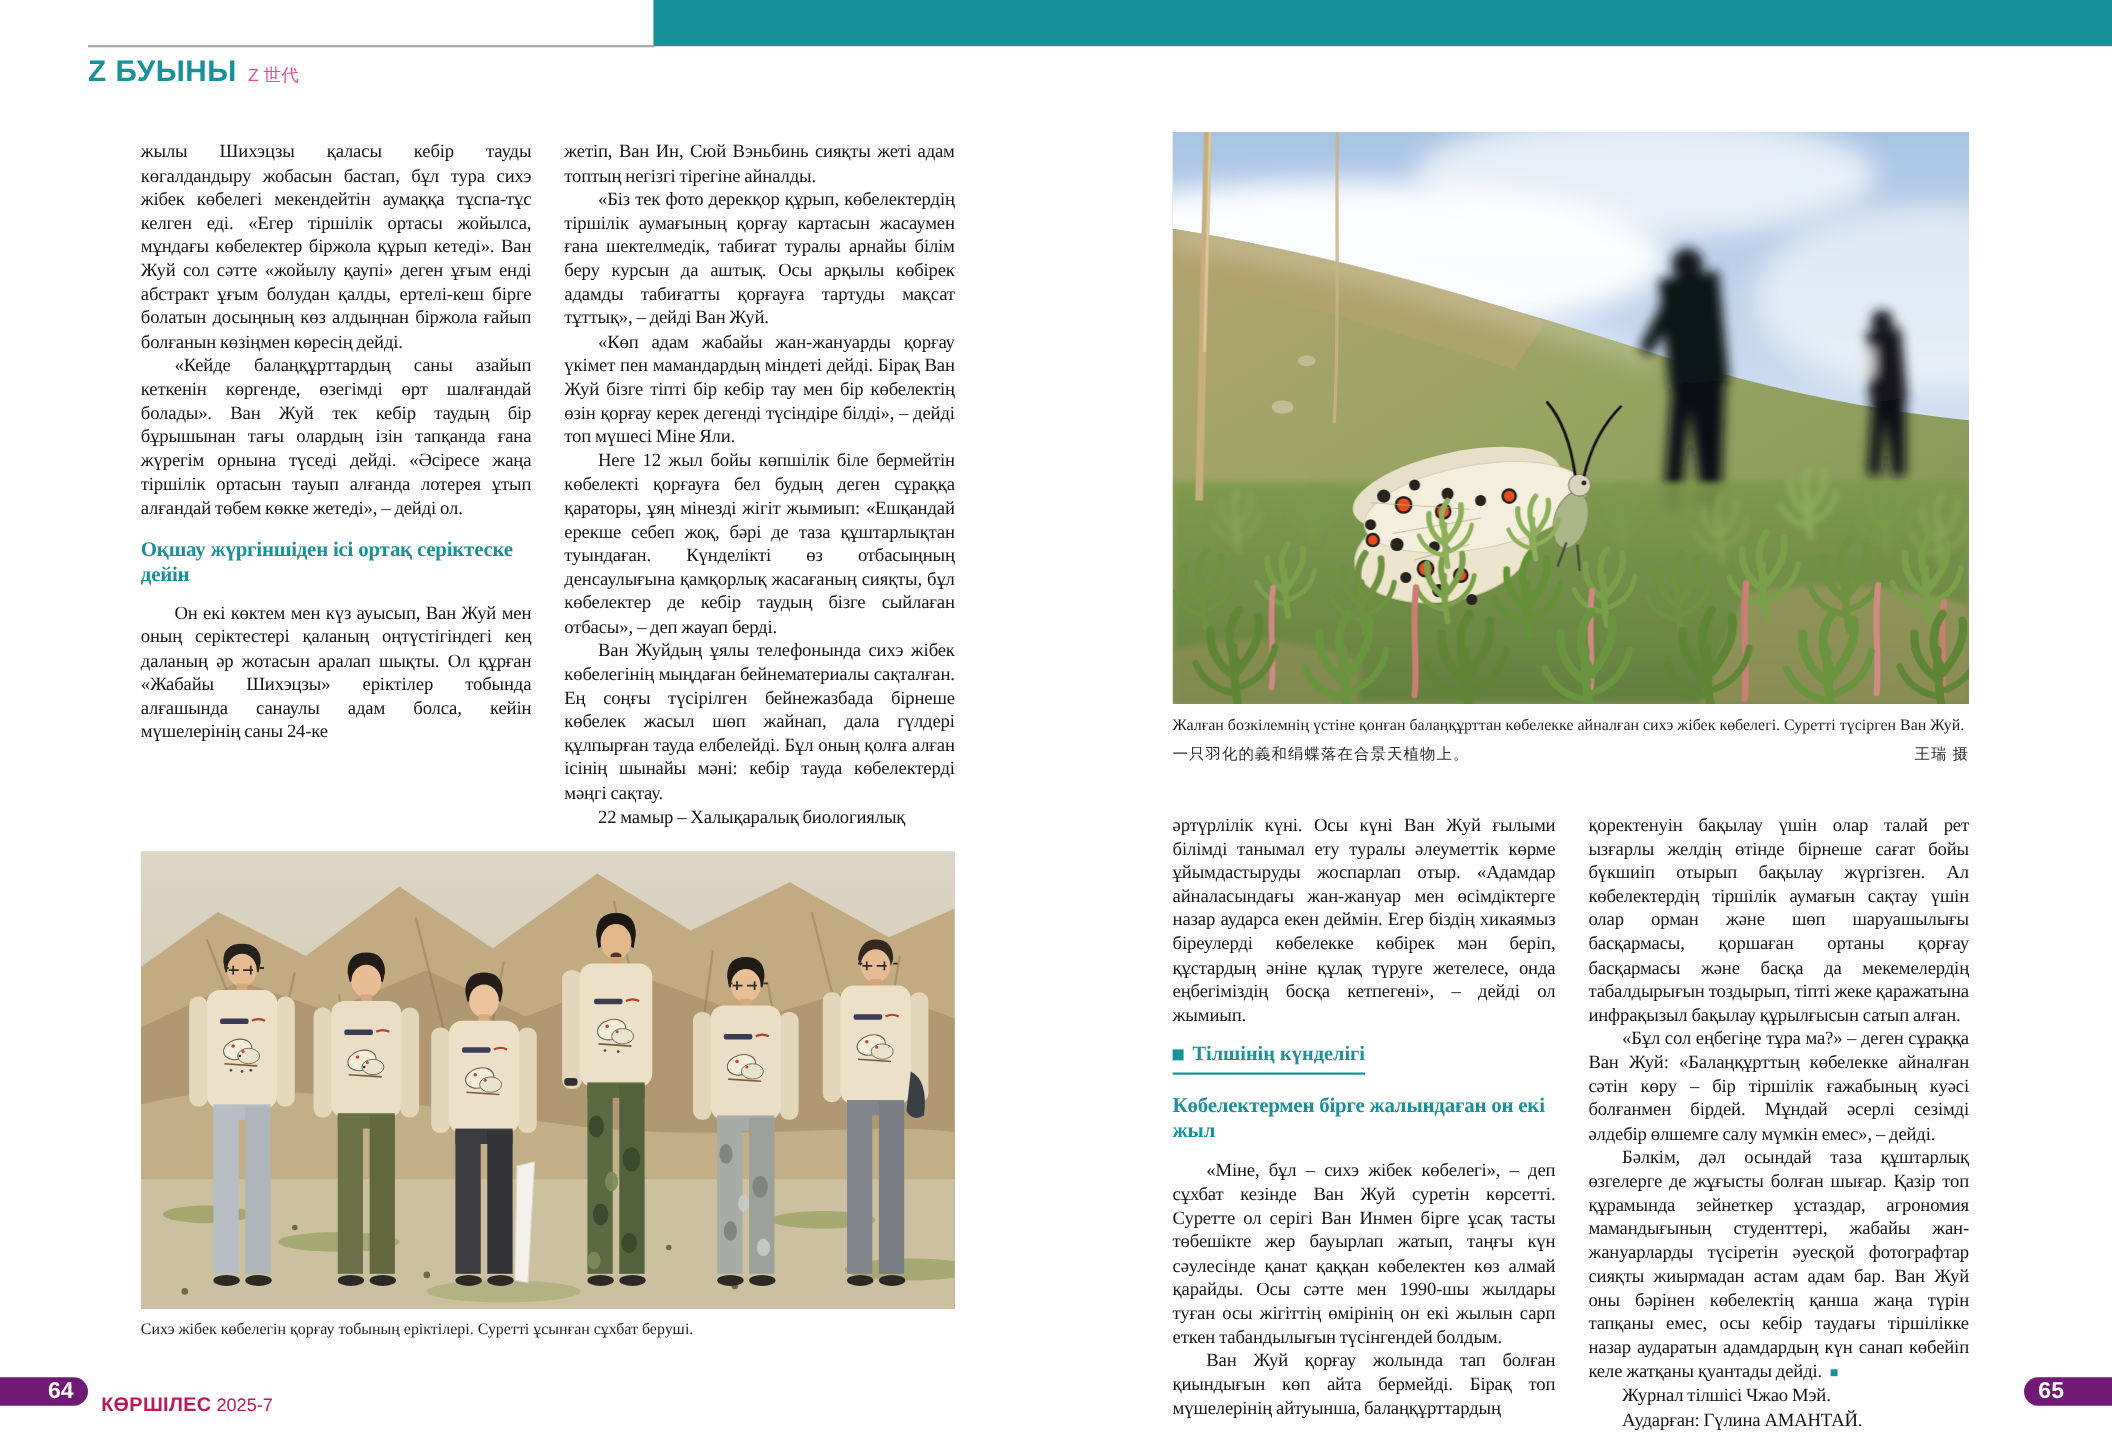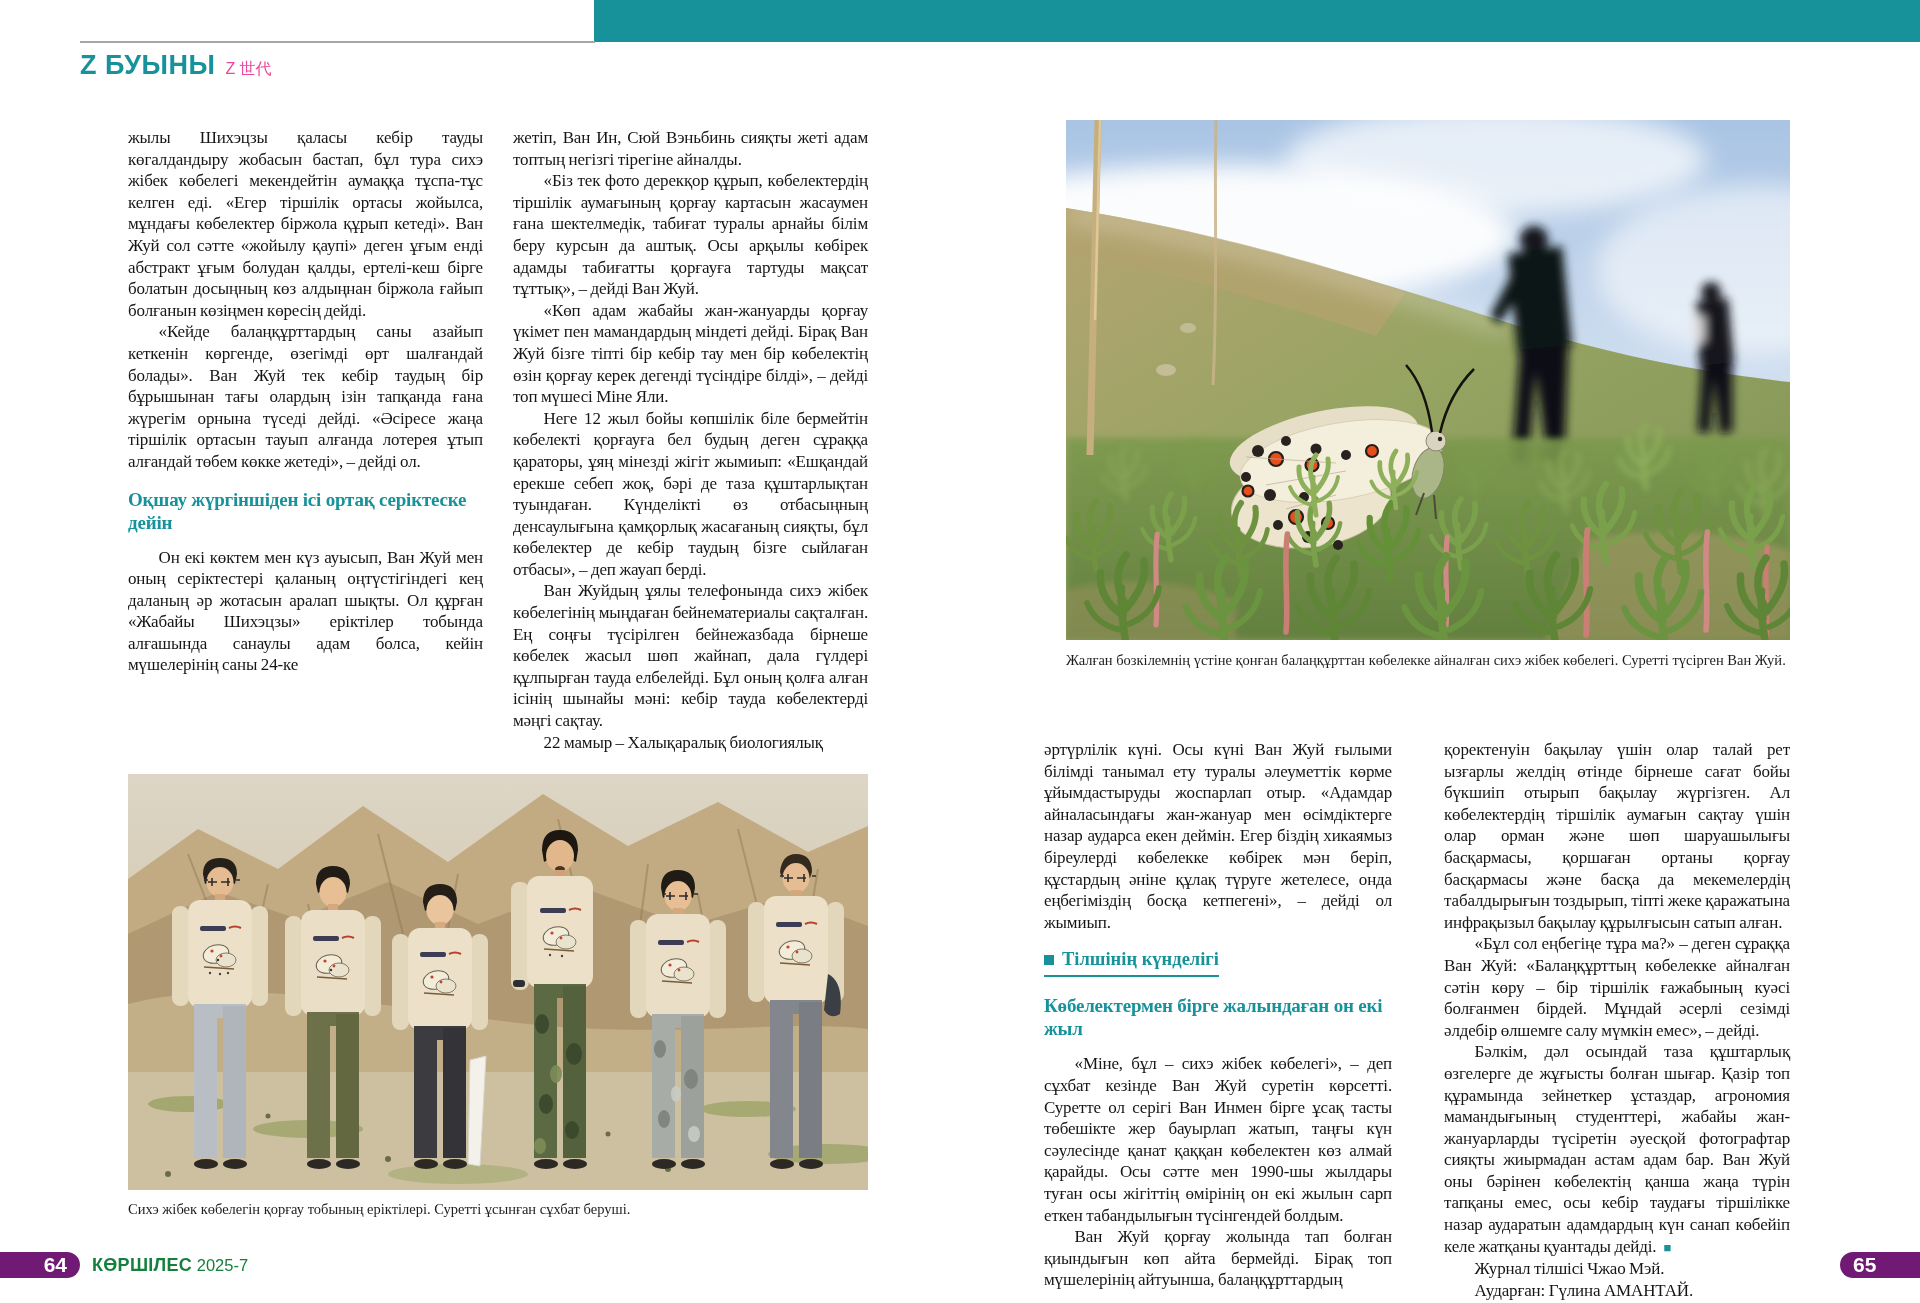--- a/index.html
+++ b/index.html
@@ -30,21 +30,21 @@
   
   .caption{position:absolute;font-size:14.5px;line-height:20px;color:#1d1d1d;}
   .caption .zh-row{display:flex;justify-content:space-between;margin-top:7px;
                    font-size:14px;color:#2e2e2e;letter-spacing:1px;}
   
   .footer{position:absolute;top:1252px;height:26px;font-family:"Liberation Sans", sans-serif;}
   .pill{position:absolute;top:0;height:26px;background:#701a75;color:#fff;font-weight:bold;
         font-size:21px;line-height:26px;}
   .pill-left{left:0;width:80px;border-radius:0 13px 13px 0;text-align:right;padding-right:13px;box-sizing:border-box;}
   .pill-right{left:1840px;width:80px;border-radius:13px 0 0 13px;text-align:left;padding-left:13px;box-sizing:border-box;}
-  .fol{position:absolute;top:0;line-height:26px;font-size:16.5px;color:#15803d;white-space:nowrap;}
+  .fol{position:absolute;top:12px;line-height:26px;font-size:16.5px;color:#be185d;white-space:nowrap;}
   .fol b{font-size:18px;letter-spacing:.3px;}
   .fol-left{left:92px;}
 </style>
 </head>
 <body>
 
 <div class="spread">
 
   <div class="topbar"></div>
   <div class="header-rule"></div>
@@ -436,23 +436,27 @@
         <path d="M34,0 L29,200" stroke="#ddc897" stroke-width="2.5" fill="none"></path>
         <path d="M150,0 C148,80 152,170 147,265" stroke="#c9b38a" stroke-width="3" fill="none" opacity="0.85"></path>
         <ellipse cx="100" cy="250" rx="10" ry="6" fill="#d9cdb2" opacity="0.6"></ellipse>
         <ellipse cx="122" cy="208" rx="8" ry="5" fill="#d9cdb2" opacity="0.55"></ellipse>
       </g>
     </svg>
   </div>
 
   <div class="caption" style="left:1066px;top:650px;width:724px;">
     <div>Жалған бозкілемнің үстіне қонған балаңқұрттан көбелекке айналған сихэ жібек  көбелегі. Суретті түсірген Ван Жуй.</div>
-  </div>
-
-  <div class="col" style="left:1044px;top:739px;width:348px;">
+    <div class="zh-row">
+      <span>一只羽化的義和绢蝶落在合景天植物上。</span>
+      <span>王瑞 摄</span>
+    </div>
+  </div>
+
+  <div class="col" style="left:1066px;top:739px;width:348px;">
     <p class="cont">әртүрлілік күні. Осы күні Ван Жуй ғылыми білімді танымал ету туралы әлеуметтік көрме ұйымдастыруды жоспарлап отыр. «Адамдар айналасындағы жан-жануар мен өсімдіктерге назар аударса екен деймін. Егер біздің хикаямыз біреулерді көбелекке көбірек мән беріп, құстардың әніне құлақ түруге жетелесе, онда еңбегіміздің босқа кетпегені», – дейді ол жымиып.</p>
     <div class="diary">
       <span class="sq"></span><span class="dlabel">Тілшінің күнделігі</span>
     </div>
     <h3 class="subhead">Көбелектермен бірге жалындаған он екі жыл</h3>
     <p>«Міне, бұл – сихэ жібек көбелегі», – деп сұхбат кезінде Ван Жуй суретін көрсетті. Суретте ол серігі Ван Инмен бірге ұсақ тасты төбешікте жер бауырлап жатып, таңғы күн сәулесінде қанат қаққан көбелектен көз алмай қарайды. Осы сәтте мен 1990-шы жылдары туған осы жігіттің өмірінің он екі жылын сарп еткен табандылығын түсінгендей болдым.</p>
     <p>Ван Жуй қорғау жолында тап болған қиындығын көп айта бермейді. Бірақ топ мүшелерінің айтуынша, балаңқұрттардың</p>
   </div>
 
   <div class="col" style="left:1444px;top:739px;width:346px;">

